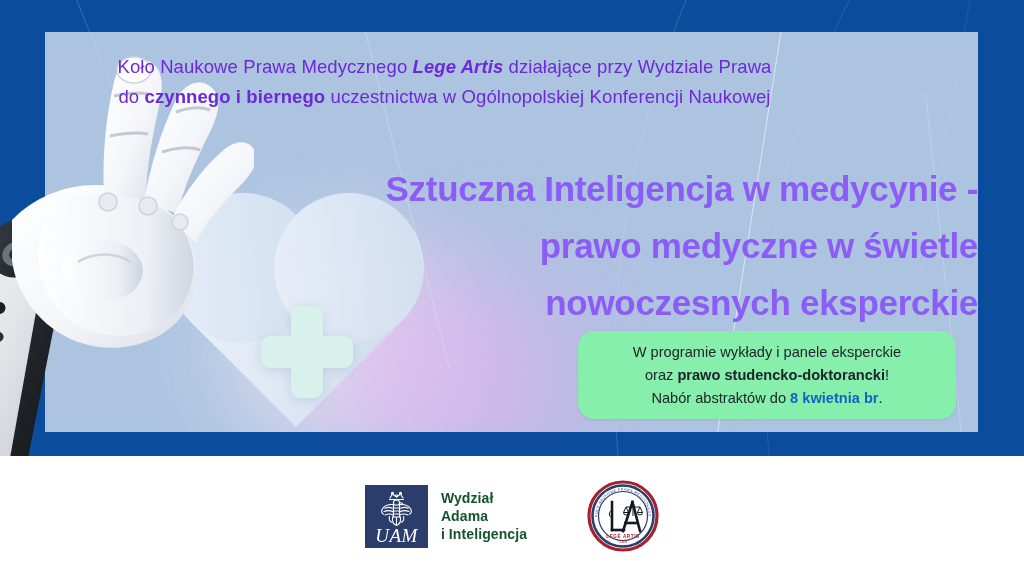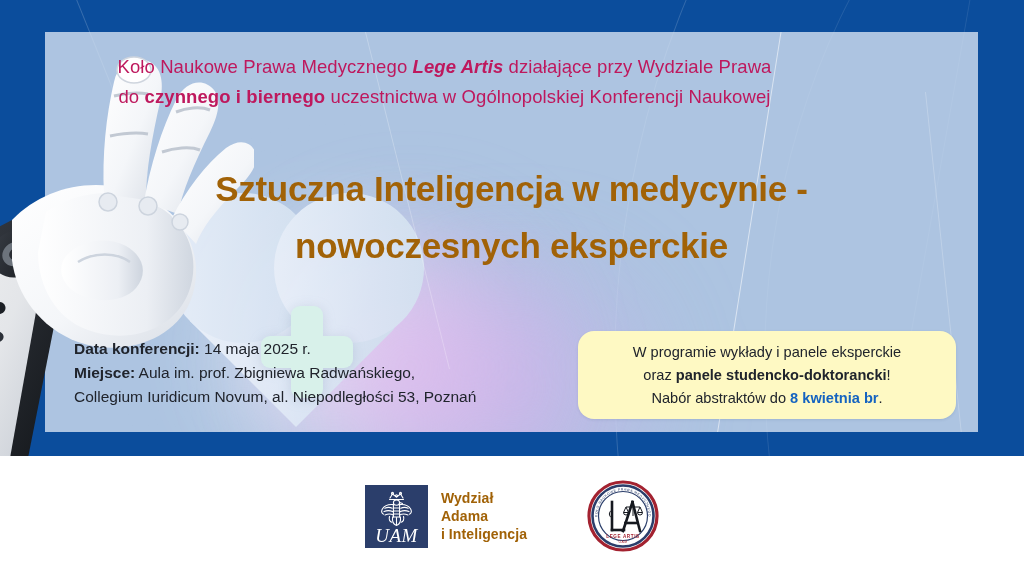--- a/index.html
+++ b/index.html
@@ -80,44 +80,44 @@
   .cross .cb-v { left:30px; top:0; width:32px; height:92px; }
   .cross .cb-h { left:0; top:30px; width:92px; height:32px; }
 
   
   .hand { position:absolute; left:-46px; top:6px; width:300px; height:452px; }
   .hand svg { display:block; width:100%; height:100%; }
 
   
   .intro {
     position:absolute; left:45px; top:52px; width:799px;
-    text-align:center; color:#be185d;
+    text-align:center; color:#6d28d9;
     font-size:18.5px; line-height:30px; letter-spacing:.1px;
   }
   .intro b { font-weight:700; }
   .intro i { font-style:italic; font-weight:700; }
   .intro .ln { display:block; }
 
   .title {
     position:absolute; left:45px; top:160px; width:933px;
-    text-align:center; color:#a16207;
+    text-align:right; color:#8b5cf6;
     font-size:35px; font-weight:700; line-height:57px; letter-spacing:-.3px;
   }
   .title .tl { display:block; }
 
   .details {
     position:absolute; left:74px; top:337px; width:520px;
     color:#20242c; font-size:15.5px; line-height:24px;
   }
   .details b { font-weight:700; }
   .details .dl { display:block; white-space:nowrap; }
 
   .infobox {
     position:absolute; left:578px; top:331px; width:378px; height:88px;
-    background:#fef9c3; border-radius:16px;
+    background:#86efac; border-radius:16px;
     display:flex; align-items:center; justify-content:center;
     box-shadow:0 1px 3px rgba(10,40,90,.10);
   }
   .infobox-inner {
     text-align:center; color:#20242c; font-size:14.6px; line-height:23px;
     padding:0 14px;
   }
   .infobox b { font-weight:700; }
   .infobox .blue { color:#1463c0; font-weight:700; }
   .infobox .il { display:block; }
@@ -128,21 +128,21 @@
     background:#ffffff; display:flex; align-items:center; justify-content:center; gap:60px;
   }
   .uam-logo { display:flex; align-items:center; gap:13px; }
   .uam-mark {
     width:63px; height:63px; background:#2B3E6B;
     display:flex; align-items:flex-end; justify-content:center;
     position:relative;
   }
   .uam-mark svg { position:absolute; left:0; top:0; width:63px; height:63px; }
   .uam-text {
-    color:#a16207; font-size:14px; font-weight:700; line-height:18px; letter-spacing:.1px;
+    color:#14532d; font-size:14px; font-weight:700; line-height:18px; letter-spacing:.1px;
   }
   .uam-text span { display:block; }
 
   .seal { width:72px; height:72px; position:relative; }
   .seal svg { display:block; width:72px; height:72px; }
 </style>
 </head>
 <body>
 
 <div class="poster">
@@ -240,33 +240,29 @@
     </svg>
   </div>
 
   <div class="intro">
     <span class="ln"><span>Koło Naukowe Prawa Medycznego </span><i>Lege Artis</i><span> działające przy Wydziale Prawa</span></span>
     <span class="ln"><span>do </span><b>czynnego i biernego</b><span> uczestnictwa w Ogólnopolskiej Konferencji Naukowej</span></span>
   </div>
 
   <h1 class="title">
     <span class="tl">Sztuczna Inteligencja w medycynie -</span>
+    <span class="tl">prawo medyczne w świetle</span>
     <span class="tl">nowoczesnych eksperckie</span>
   </h1>
 
-  <div class="details">
-    <span class="dl"><b>Data konferencji:</b><span> 14 maja 2025 r.</span></span>
-    <span class="dl"><b>Miejsce:</b><span> Aula im. prof. Zbigniewa Radwańskiego,</span></span>
-    <span class="dl">Collegium Iuridicum Novum, al. Niepodległości 53, Poznań</span>
-  </div>
 
   <div class="infobox">
     <div class="infobox-inner">
       <span class="il">W programie wykłady i panele eksperckie</span>
-      <span class="il"><span>oraz </span><b>panele studencko-doktorancki</b><span>!</span></span>
+      <span class="il"><span>oraz </span><b>prawo studencko-doktorancki</b><span>!</span></span>
       <span class="il"><span>Nabór abstraktów do </span><span class="blue">8 kwietnia br</span><span>.</span></span>
     </div>
   </div>
 
   <div class="footer">
 
     <div class="uam-logo">
       <div class="uam-mark">
         <svg viewBox="0 0 63 63" xmlns="http://www.w3.org/2000/svg" aria-hidden="true">
           <g fill="none" stroke="#ffffff" stroke-width="1.1" stroke-linecap="round">

